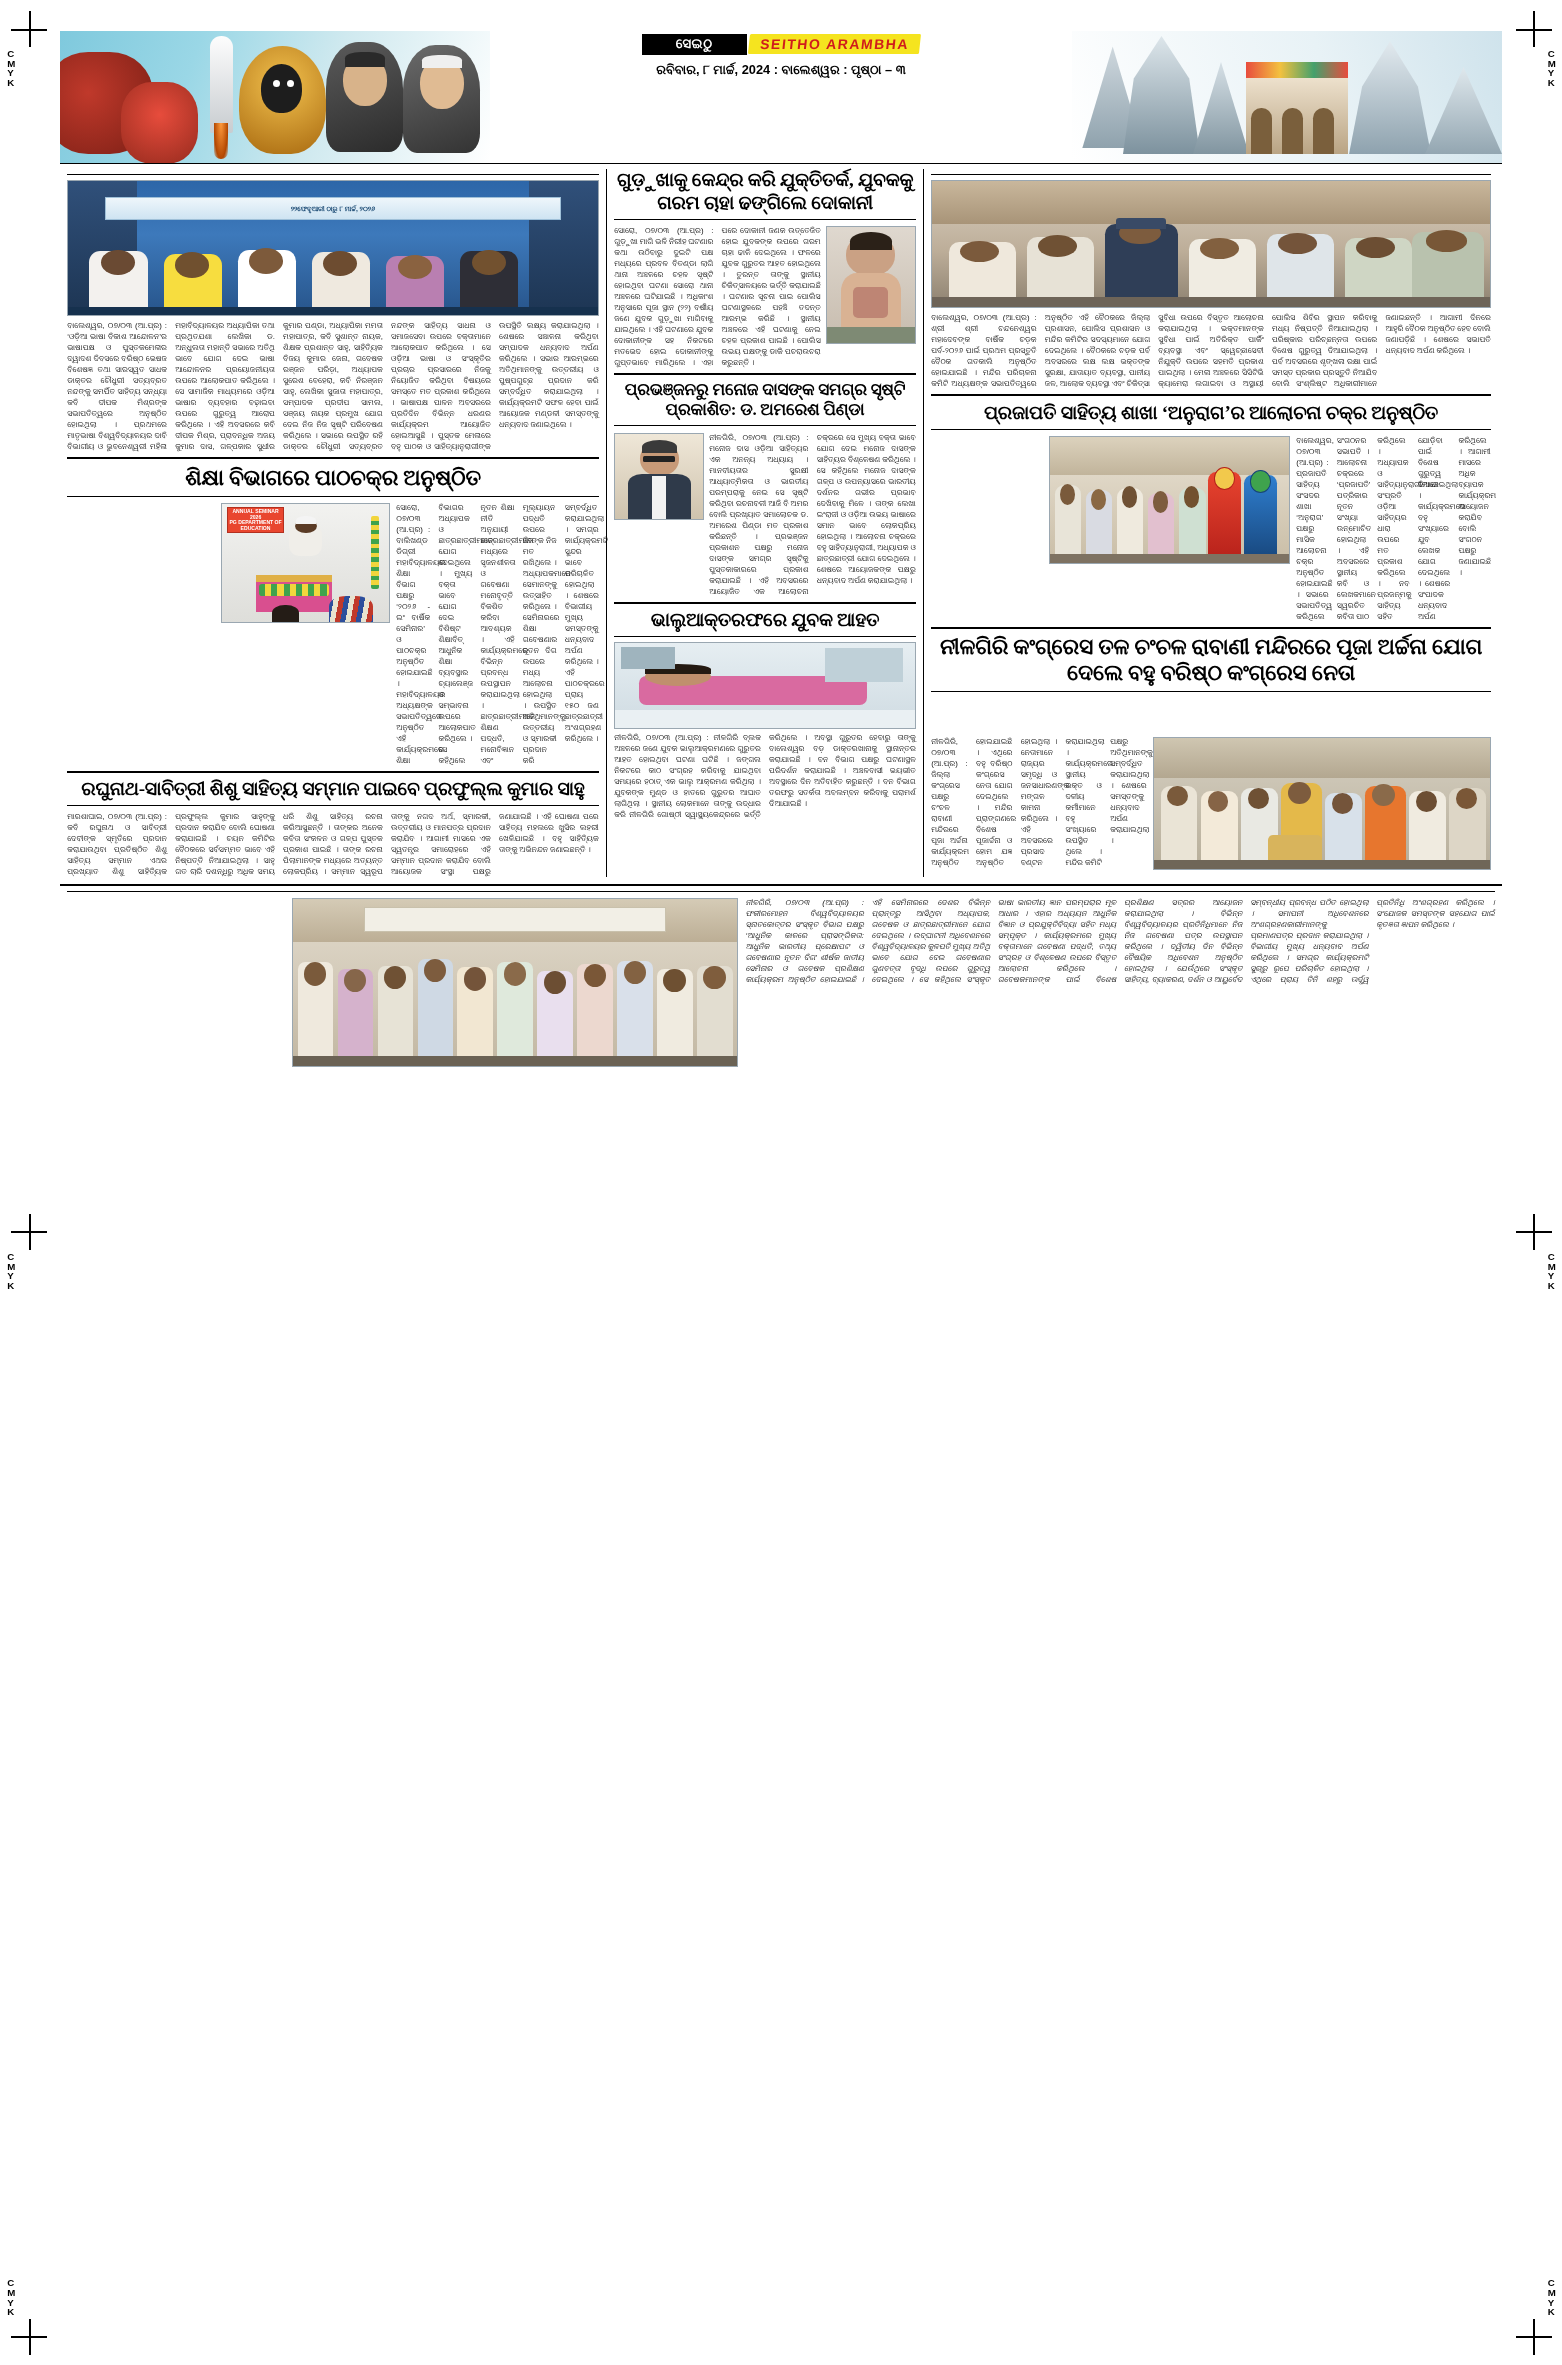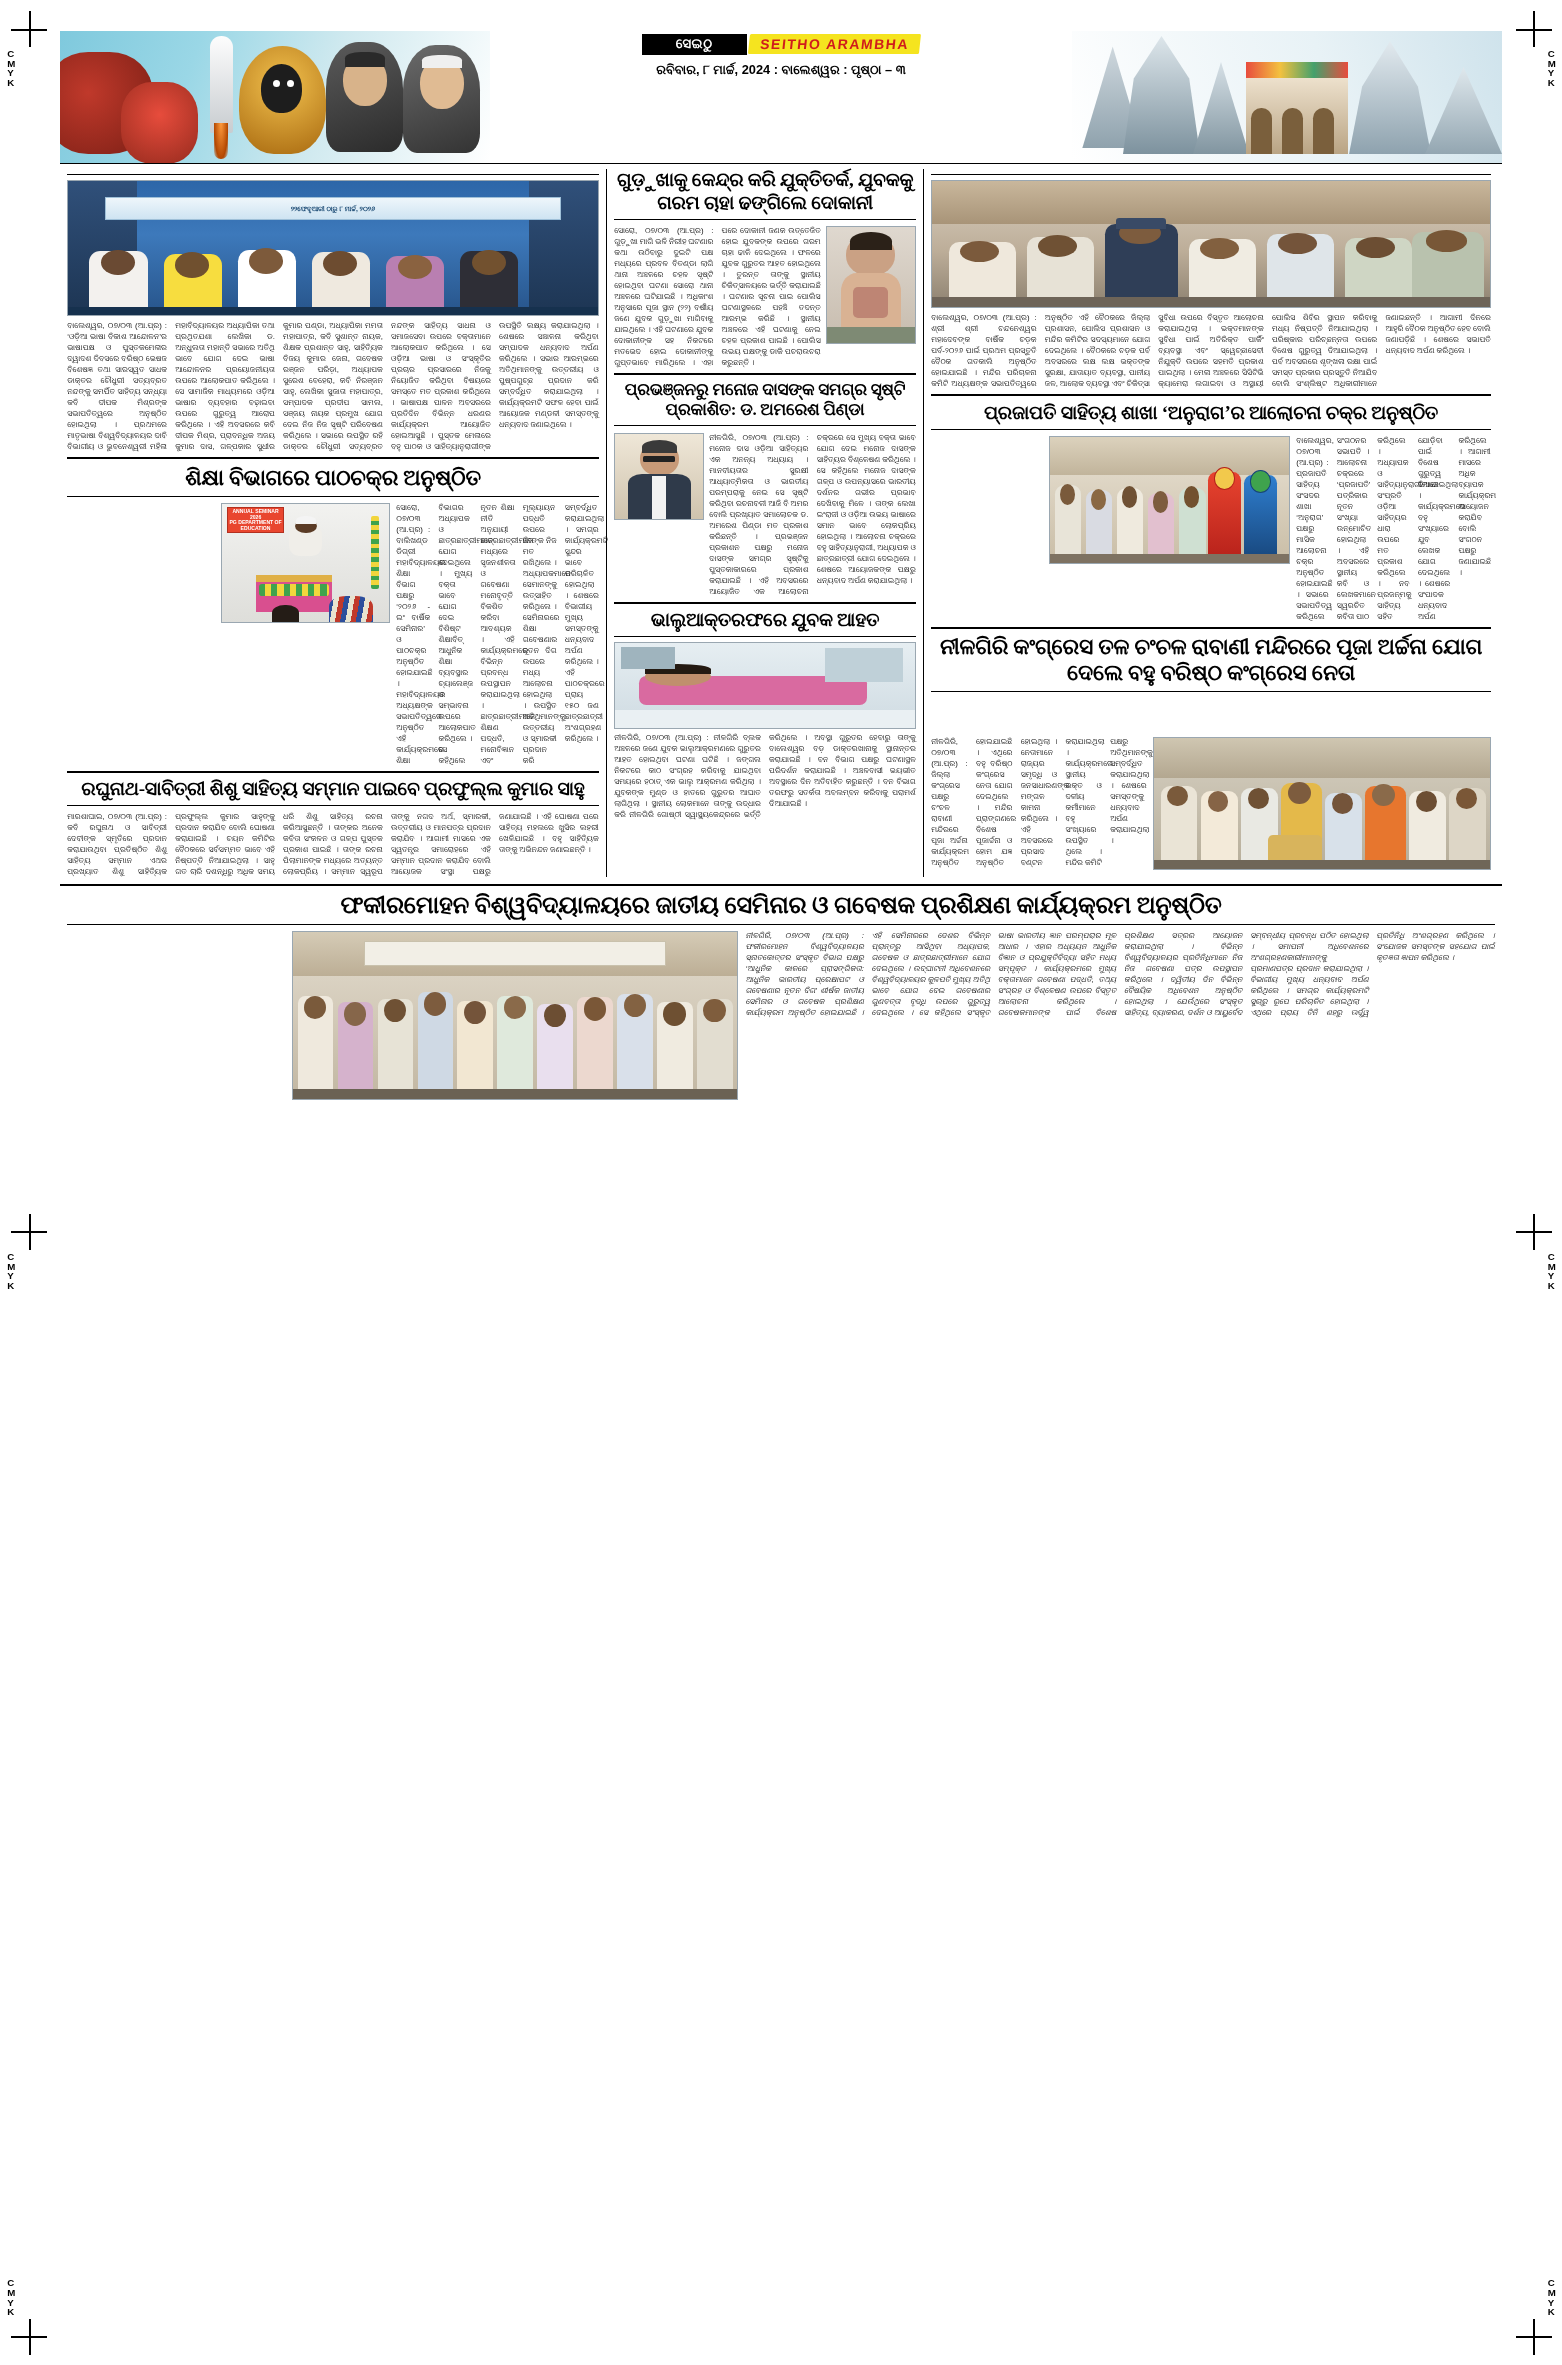--- a/index.html
+++ b/index.html
@@ -469,21 +469,20 @@
           <div class="txt cols5">
             <p>ନୀଳଗିରି, ୦୭/୦୩ (ଆ.ପ୍ର) : ଜିଲ୍ଲା କଂଗ୍ରେସ ପକ୍ଷରୁ ଚଂଚଳ ରାବାଣୀ ମନ୍ଦିରରେ ପୂଜା ଅର୍ଚ୍ଚନା କାର୍ଯ୍ୟକ୍ରମ ଅନୁଷ୍ଠିତ ହୋଇଯାଇଛି । ଏଥିରେ ବହୁ ବରିଷ୍ଠ କଂଗ୍ରେସ ନେତା ଯୋଗ ଦେଇଥିଲେ । ମନ୍ଦିର ପ୍ରାଙ୍ଗଣରେ ବିଶେଷ ପୂଜାର୍ଚ୍ଚନା ଓ ହୋମ ଯଜ୍ଞ ଅନୁଷ୍ଠିତ ହୋଇଥିଲା । ନେତାମାନେ ରାଜ୍ୟର ସମୃଦ୍ଧି ଓ ଜନସାଧାରଣଙ୍କ ମଙ୍ଗଳ କାମନା କରିଥିଲେ । ଏହି ଅବସରରେ ପ୍ରସାଦ ବଣ୍ଟନ କରାଯାଇଥିଲା । କାର୍ଯ୍ୟକ୍ରମରେ ସ୍ଥାନୀୟ ଭକ୍ତ ଓ ଦଳୀୟ କର୍ମୀମାନେ ବହୁ ସଂଖ୍ୟାରେ ଉପସ୍ଥିତ ଥିଲେ । ମନ୍ଦିର କମିଟି ପକ୍ଷରୁ ଅତିଥିମାନଙ୍କୁ ସମ୍ବର୍ଦ୍ଧିତ କରାଯାଇଥିଲା । ଶେଷରେ ସମସ୍ତଙ୍କୁ ଧନ୍ୟବାଦ ଅର୍ପଣ କରାଯାଇଥିଲା ।</p>
           </div>
         </div>
       </div>
     </div>
   </div>
 
   <hr class="rule rule-thick" style="margin-top:6.1px;">
   <div class="pad">
-    <div class="hl hl-xl">ଫକୀରମୋହନ ବିଶ୍ୱବିଦ୍ୟାଳୟରେ ଜାତୀୟ ସେମିନାର ଓ ଗବେଷକ ପ୍ରଶିକ୍ଷଣ କାର୍ଯ୍ୟକ୍ରମ ଅନୁଷ୍ଠିତ</div>
     <hr class="rule">
     <div style="position:relative;font-style:italic;">
       <div class="photo" style="float:left;width:446px;height:169px;margin:1px 7.2px 4.1px 225px;">
         <div class="ph-inner" style="background:linear-gradient(180deg,#e3dcce,#c2b7a2);"></div>
         <div style="position:absolute;left:0;top:0;width:100%;height:26%;background:linear-gradient(180deg,#d5cbb6,#bcae95);"></div>
         <div style="position:absolute;left:16%;top:5%;width:68%;height:15%;background:#f2efe6;border:0.5px solid #c9c1ac;"></div>
         <div style="position:absolute;left:1%;bottom:0;width:8%;height:62%;background:#efe9dd;border-radius:7.2px 7.2px 0 0;"></div>
         <div style="position:absolute;left:2.4%;bottom:48%;width:5%;height:14%;background:#7a5a3b;border-radius:50%;"></div>
         <div style="position:absolute;left:10%;bottom:0;width:8%;height:58%;background:#d5b2cc;border-radius:7.2px 7.2px 0 0;"></div>
         <div style="position:absolute;left:11.4%;bottom:44%;width:5%;height:14%;background:#86664a;border-radius:50%;"></div>

